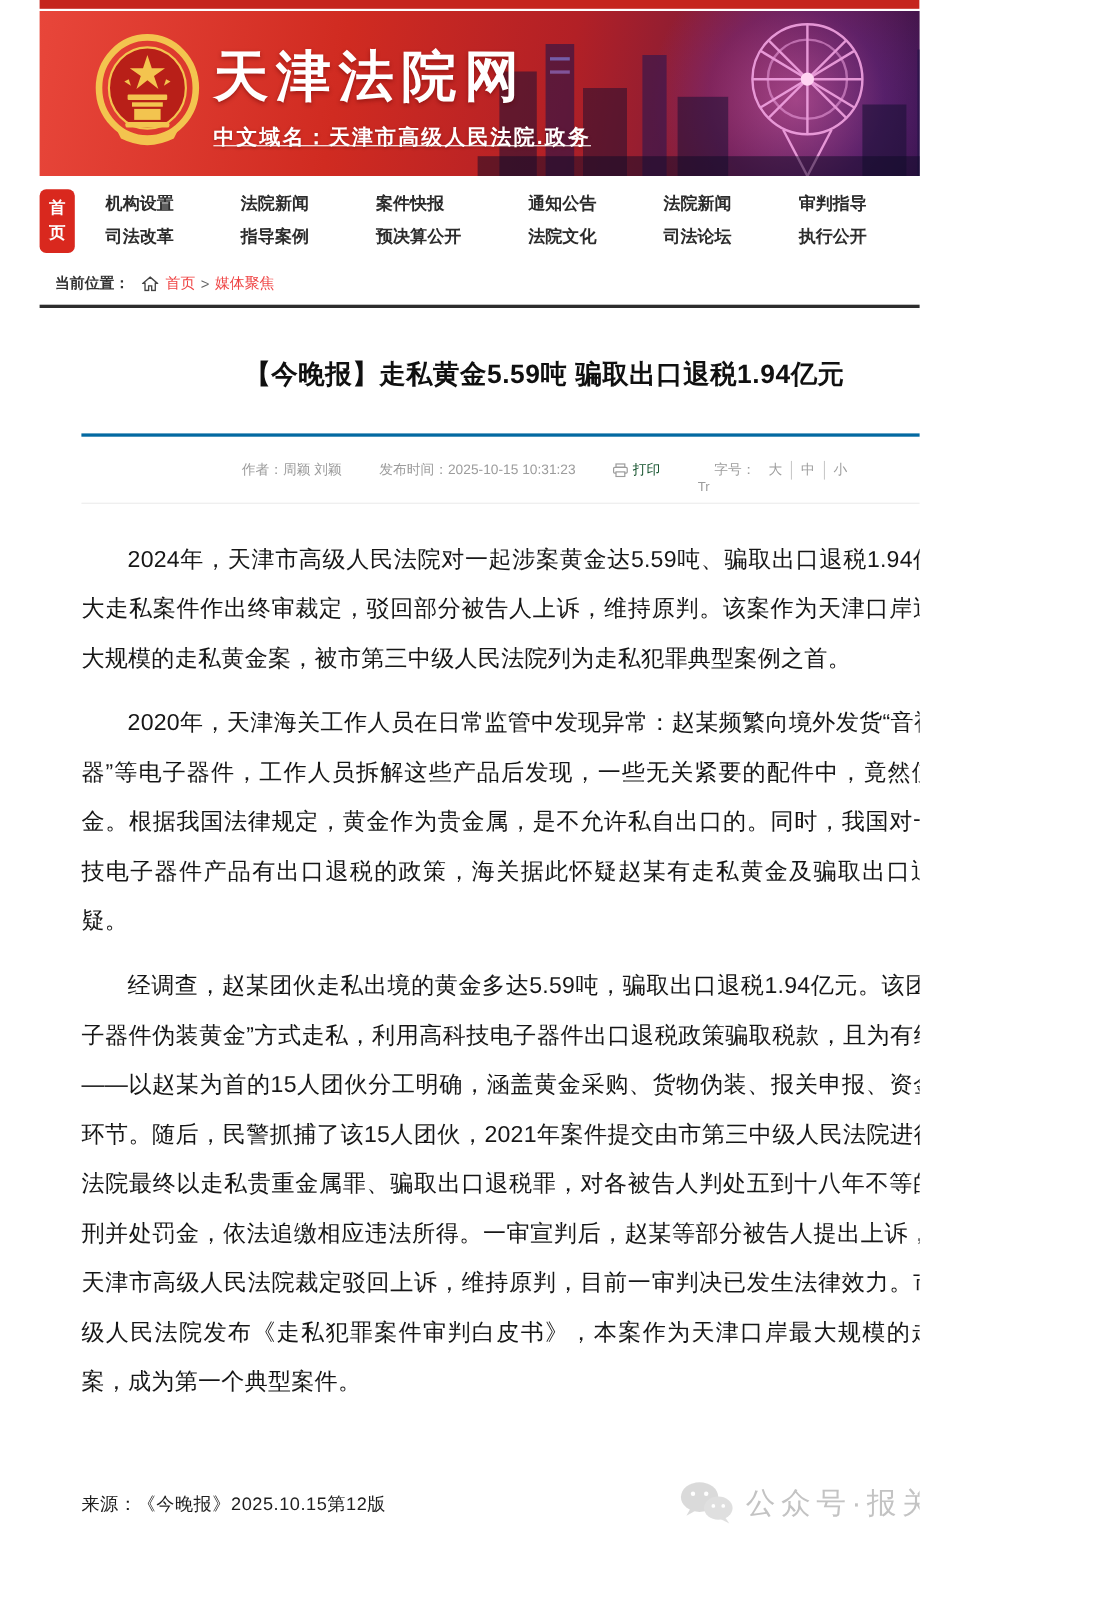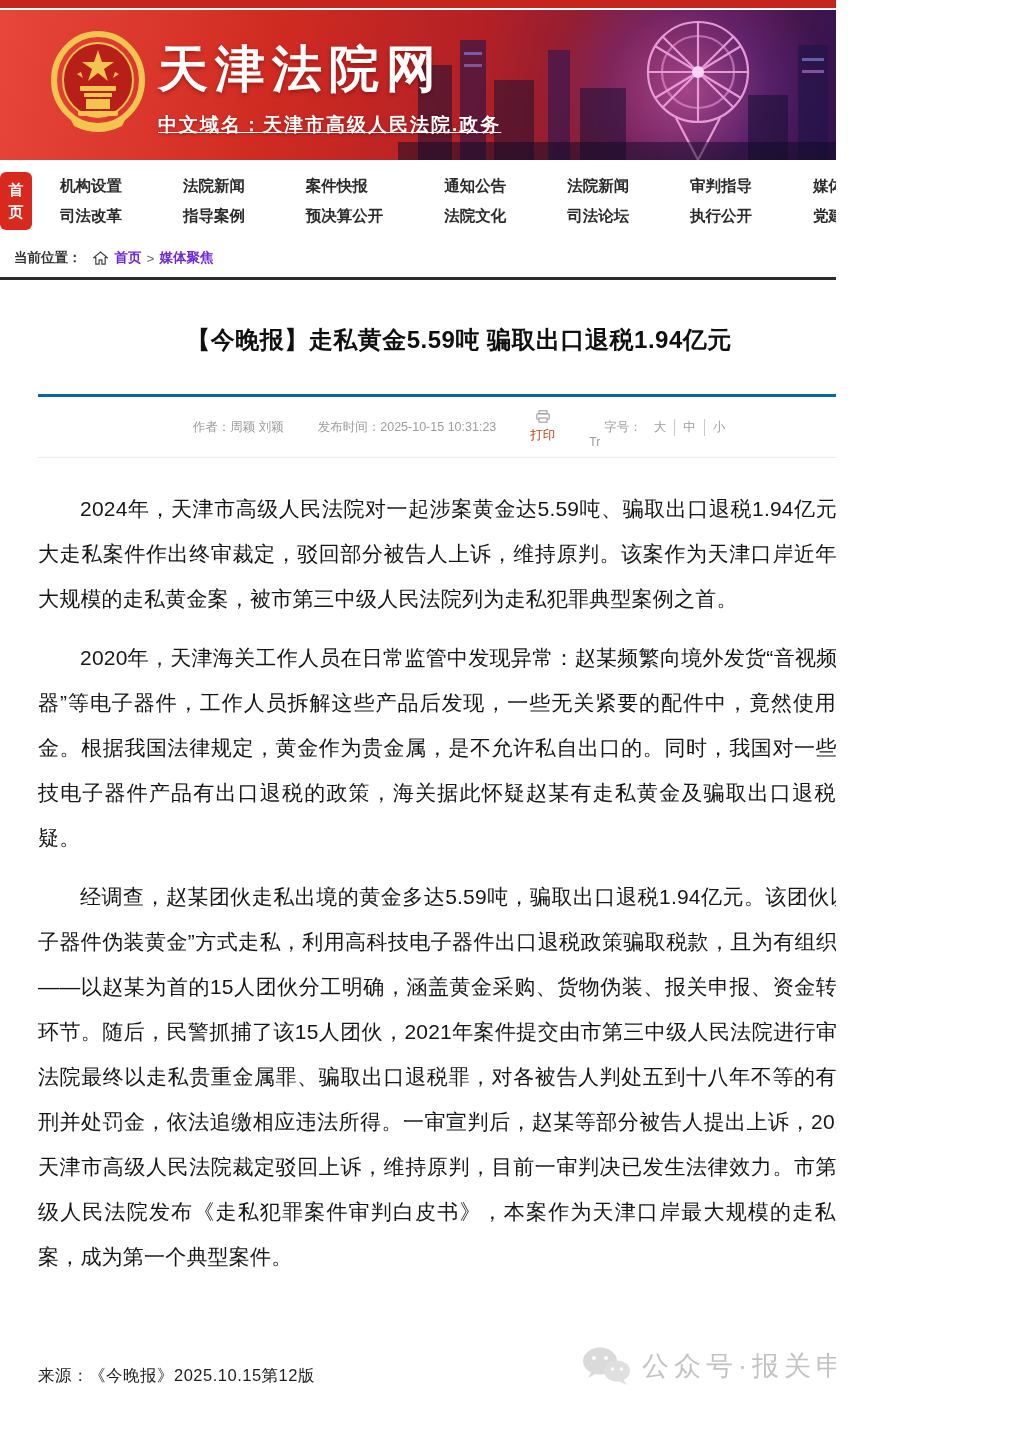--- a/index.html
+++ b/index.html
@@ -2,21 +2,21 @@
 <html><head>
 <meta charset="utf-8">
 <style>
   * { margin: 0; padding: 0; box-sizing: border-box; }
   html, body { background: #ffffff; }
   body {
     font-family: "Liberation Sans", "DejaVu Sans", sans-serif;
     width: 1015px;
     color: #222;
   }
-  .page { width: 836px; height: 1456px; overflow: hidden; background: #fff; position: relative; }
+  .page { width: 836px; height: 1456px; overflow: hidden; background: #fff; position: relative; padding-left: 36px; }
 
   
   .top-strip { width: 100%; height: 8px; background: #c5251d; }
 
   .container { width: 918px; margin: 0 auto; }
 
   
   .banner {
     position: relative;
     height: 150px;
@@ -68,56 +68,56 @@
     background: #d9281e; color: #fff; border: none; border-radius: 3px;
     font-size: 14px; letter-spacing: 2px; cursor: pointer;
   }
 
   
   .breadcrumb {
     display: flex; align-items: center; gap: 5px;
     font-size: 13.5px; color: #333; font-weight: 700;
     padding: 9px 14px 10px 14px;
   }
-  .breadcrumb .crumb-link { cursor: pointer; font-weight: 700; color: #6d28d9; }
+  .breadcrumb .crumb-link { cursor: pointer; font-weight: 400; color: #ef4444; }
   .breadcrumb .crumb-sep { color: #666; font-weight: 400; }
   .home-icon { width: 15px; height: 14px; margin: 0 2px 0 6px; }
   .dark-divider { height: 3px; background: #2d2d2d; }
 
   
   .article { padding: 0 38px; }
   .article-title {
     text-align: center; font-size: 24px; font-weight: 700; color: #101010;
     letter-spacing: 0.5px; margin: 44px 0 0 0;
   }
   .meta-bar {
     margin-top: 38px;
     border-top: 3px solid #0369a1; border-bottom: 1px solid #ececec;
     padding: 8px 0; display: flex; justify-content: center; align-items: center;
     gap: 10px; font-size: 12.5px; color: #9c9c9c;
   }
   .meta-item { display: flex; align-items: center; gap: 4px; }
   .meta-gap { width: 14px; }
   .print-icon { width: 14px; height: 13px; }
-  .meta-action { cursor: pointer; color: #c2410c; flex-direction: column; }
+  .meta-action { cursor: pointer; color: #14532d; }
   .tt-glyph { font-weight: 400; font-size: 12px; color: #9c9c9c; margin-top: 30px; }
   .size-opts { display: flex; align-items: center; }
   .size-opt { padding: 0 8px; cursor: pointer; color: #9c9c9c; }
   .size-opt:not(:last-child) { border-right: 1px solid #c9c9c9; }
   .size-opt:last-child { padding-right: 0; }
 
   .article-body { margin-top: 28px; }
   .article-body p {
     font-size: 21px; line-height: 45px; color: #161616; font-weight: 500;
     text-align: justify; text-indent: 2em; letter-spacing: 0.2px;
     margin-bottom: 14px;
   }
 
   
-  .footer-row { display: flex; justify-content: space-between; align-items: flex-end; margin-top: 66px; }
+  .footer-row { display: flex; justify-content: space-between; align-items: flex-start; margin-top: 66px; }
   .source { font-size: 16.5px; color: #1e1e1e; padding-top: 12px; letter-spacing: 0.5px; }
   .footer-right { text-align: right; }
   .watermark { display: flex; align-items: center; justify-content: flex-end; gap: 10px; }
   .wechat-icon { width: 52px; height: 42px; opacity: 0.55; }
   .watermark-text { font-size: 27px; color: #c3c3c3; letter-spacing: 5px; font-weight: 500; }
   .editor-line { font-size: 15.5px; color: #3a3a3a; font-weight: 500; margin-top: 2px; padding-right: 2px; letter-spacing: 1px; }
 </style>
 </head>
 <body>
 

